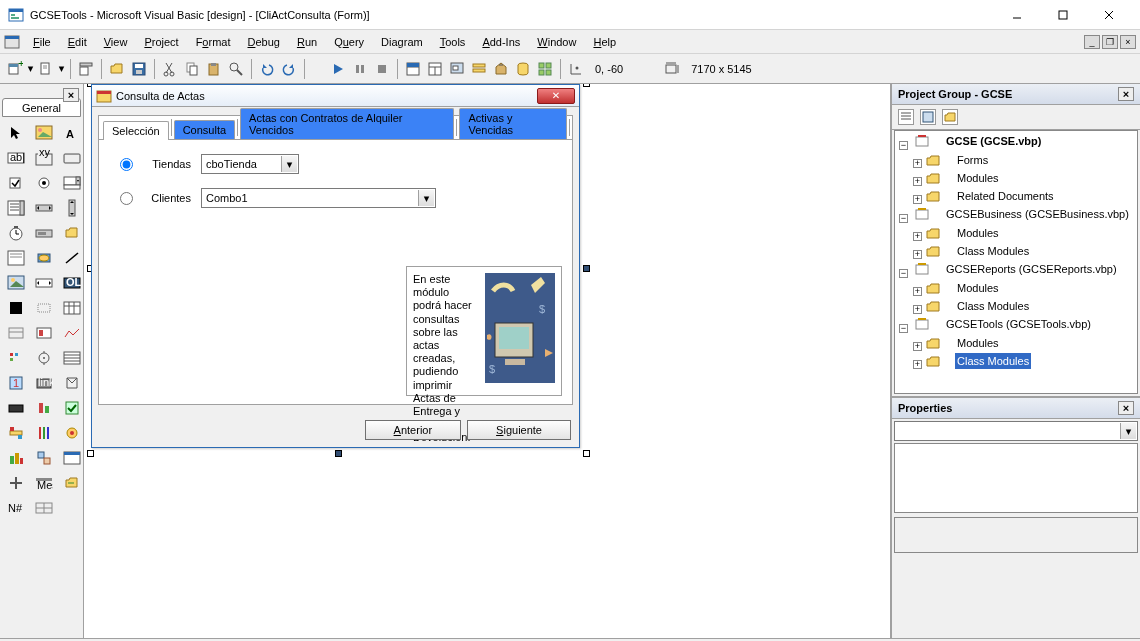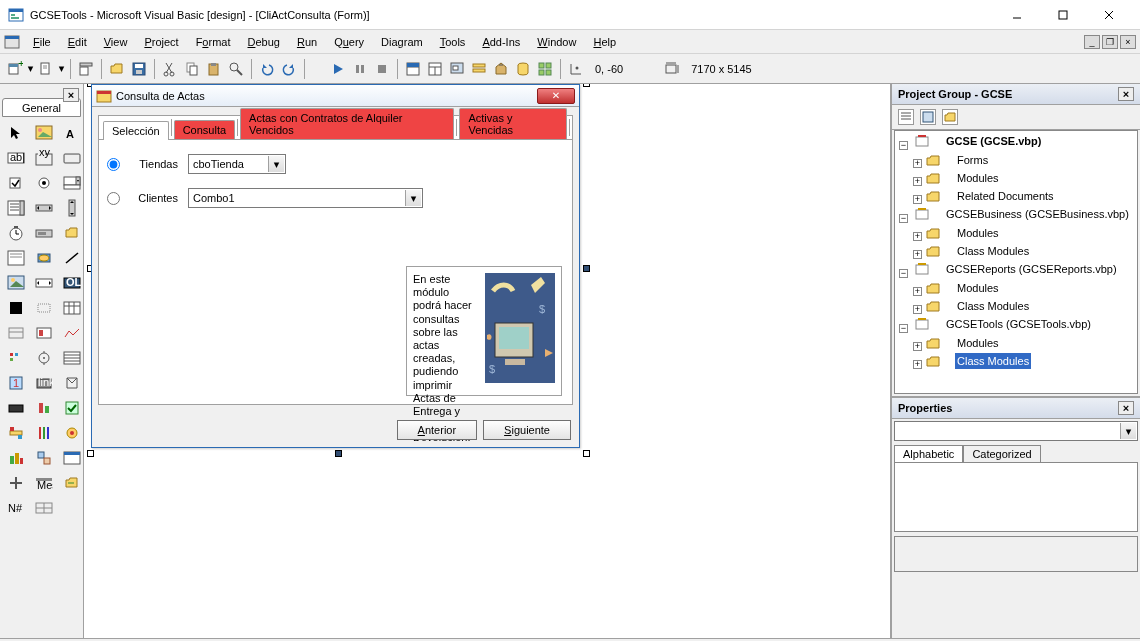--- a/index.html
+++ b/index.html
@@ -51,35 +51,35 @@
 
 .inner-window { position: absolute; left: 0; top: 0; width: 489px; height: 364px; border: 1px solid #2a6ab3; background: #f0f0f0; box-shadow: 1px 1px 2px rgba(0,0,0,0.2);}
 .inner-titlebar { height: 22px; background: linear-gradient(#fdfeff,#e6eef8); display: flex; align-items: center; padding: 0 4px; border-bottom: 1px solid #a0a0a0; }
 .inner-titlebar .ticon{width:16px;height:16px;margin-right:4px;}
 .inner-titlebar .ttext { flex: 1; font-size: 11px; color: #000; }
 .inner-titlebar .close-btn { width: 38px; height: 16px; background: linear-gradient(#f08080,#c03030); border: 1px solid #8a1a1a; border-radius: 2px; color: #fff; display: flex; align-items: center; justify-content: center; font-size: 10px; cursor:pointer;}
 .dot-grid{position:absolute;left:3px;right:3px;bottom:3px;height:44px;background-image:radial-gradient(#808080 0.7px,transparent 0.7px);background-size:8px 8px;background-position:0 0;}
 
 .tabstrip { margin: 8px 6px 0 6px; background: #fff; border: 1px solid #a0a0a0; height: 290px; }
 .tabs { display: flex; border-bottom: 1px solid #a0a0a0; height: 24px; align-items: flex-end; padding-left: 4px; }
-.tab { padding: 3px 8px; border: 1px solid #a0a0a0; border-bottom: none; margin-right: 0px; background: #ef4444; font-size: 11px; cursor: pointer; border-radius: 2px 2px 0 0;}
+.tab { padding: 3px 8px; border: 1px solid #a0a0a0; border-bottom: none; margin-right: 0px; background: #3b82f6; font-size: 11px; cursor: pointer; border-radius: 2px 2px 0 0;}
 .tab.active { background: #fff; position: relative; top: 1px; }
 .tab-sep{width:1px;background:#a0a0a0;height:17px;align-self:center;margin:0 2px;}
-.tab-body { padding: 14px 8px; position:relative; height:calc(100% - 24px);}
+.tab-body { padding: 14px 21px; position:relative; height:calc(100% - 24px);}
 .radio-row { display: flex; align-items: center; margin-bottom: 14px; gap: 6px; }
 .radio-row input[type=radio]{margin-right:2px;}
 .radio-row label { width: 50px; text-align: right; margin-right: 4px;}
 .combo { border: 1px solid #7a7a7a; background: #fff; height: 20px; display: flex; align-items: center; padding: 0 2px 0 4px; position: relative; }
 .combo .drop { position: absolute; right: 1px; top: 1px; bottom: 1px; width: 16px; background: linear-gradient(#f6f6f6,#ddd); border-left: 1px solid #a0a0a0; display: flex; align-items: center; justify-content: center; cursor:pointer;}
 .desc-frame{position:absolute; right:10px;bottom:8px;border:1px solid #a0a0a0;padding:6px 6px;display:flex;gap:6px;width:156px;height:130px;}
 .desc-text{font-size:11px;line-height:1.2;width:95px;}
 .desc-img{width:70px;height:110px;flex-shrink:0;display:flex;align-items:center;justify-content:center;}
 .desc-img svg{width:70px;height:110px;}
 .btn-row{position:absolute;right:8px;bottom:7px;display:flex;gap:6px;}
-.vbbtn{border:1px solid #707070;background:linear-gradient(#fefefe,#e4e4e4);padding:3px 20px;font-size:11px;cursor:pointer;}
+.vbbtn{border:1px solid #707070;background:linear-gradient(#fefefe,#e4e4e4);padding:3px 28px;font-size:11px;cursor:pointer;}
 
 
 .panel { display: flex; flex-direction: column; }
 .panel-title { background: linear-gradient(#ebeff5,#d4dcea); padding: 3px 6px; border-bottom: 1px solid #a0a0a0; display: flex; align-items: center; font-weight:bold;}
 .panel-title .pt-text { flex: 1; }
 .panel-title .pt-close { width: 16px; height: 14px; display: flex; align-items: center; justify-content: center; font-weight: bold; cursor: pointer; border:1px solid #888;background:#eee;}
 .panel-tools { padding: 4px 6px; border-bottom: 1px solid #a0a0a0; display: flex; gap: 6px; }
 .ptool{width:16px;height:16px;border:1px solid #999;background:#fff;cursor:pointer;}
 
 .tree { background: #fff; border: 1px solid #888; margin: 0 2px 2px 2px; height: 264px; overflow: auto; padding: 2px;}
@@ -879,22 +879,18 @@
     </div>
 
     <div class="props panel">
       <div class="panel-title">
         <span class="pt-text">Properties</span>
         <div class="pt-close">×</div>
       </div>
       <div class="props-combo">
         <div class="drop">▾</div>
       </div>
-      <div class="props-tabs">
-        <div class="props-tab active">Alphabetic</div>
-        <div class="props-tab">Categorized</div>
-      </div>
       <div class="props-grid"></div>
       <div class="props-desc"></div>
     </div>
   </div>
 </div>
 <div class="status-row"></div>
 
 </body></html>

